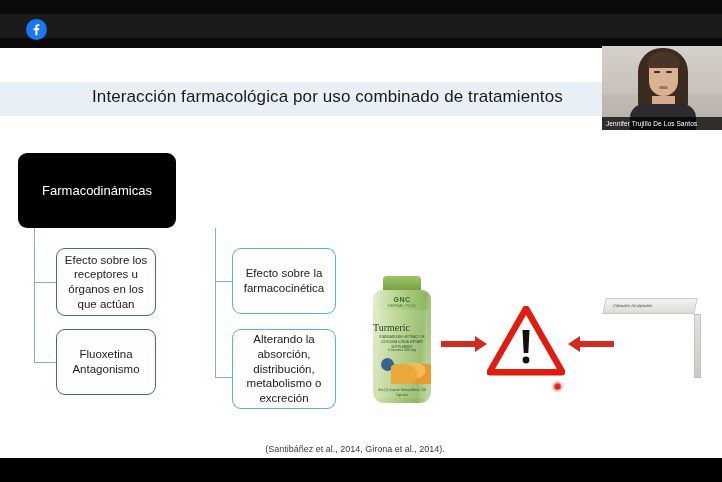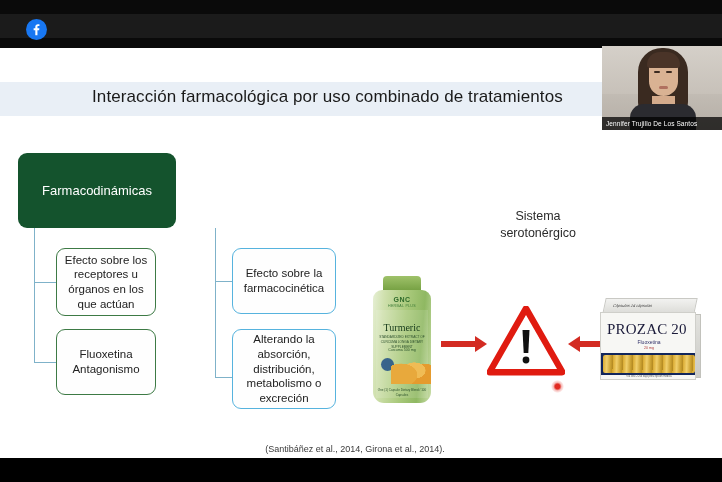--- a/index.html
+++ b/index.html
@@ -87,21 +87,21 @@
     border-radius: 9px;
     display: flex;
     align-items: center;
     justify-content: center;
     color: #ffffff;
     font-size: 13px;
     text-align: center;
     box-sizing: border-box;
     padding: 4px;
   }
-  .node-head.green { background: #14532d; }
+  .node-head.green { background: #000000; }
   .node-head.blue  { background: #3aa5d8; }
 
   .node-sub {
     position: absolute;
     border-radius: 9px;
     background: #fefefe;
     box-sizing: border-box;
     display: flex;
     align-items: center;
     justify-content: center;
@@ -172,21 +172,21 @@
     position: absolute;
     left: 0; top: 14px; width: 58px;
     text-align: center;
     color: #3c7a36;
     font-size: 3.6px;
     letter-spacing: 0.3px;
   }
   .prod-name {
     position: absolute;
     left: 0; top: 32px; width: 58px;
-    text-align: center;
+    text-align: left;
     color: #15391a;
     font-size: 10px;
     font-family: "Liberation Serif", serif;
   }
   .prod-desc {
     position: absolute;
     left: 4px; top: 45px; width: 50px;
     text-align: center;
     color: #2c4f2c;
     font-size: 3.2px;
@@ -489,21 +489,20 @@
       <div class="node-sub blue-b" style="left:232px; top:281px; width:104px; height:80px;">
         <span>Alterando la absorción, distribución, metabolismo o excreción</span>
       </div>
       <div class="node-sub blue-b" style="left:232px; top:200px; width:104px; height:66px;">
         <span>Efecto sobre la farmacocinética</span>
       </div>
     </div>
 
     <div class="ill">
 
-      <div class="sero-label">Sistema serotonérgico</div>
 
       <div class="bottle">
         <div class="bottle-cap"></div>
         <div class="bottle-body">
           <div class="bottle-label"></div>
           <div class="brand">GNC</div>
           <div class="brand-sub">HERBAL PLUS</div>
           <div class="prod-name">Turmeric</div>
           <div class="prod-desc">STANDARDIZED EXTRACT OF CURCUMA LONGA DIETARY SUPPLEMENT</div>
           <div class="prod-dose">Curcuma 500 mg</div>
@@ -530,29 +529,20 @@
       <div class="arrow" style="left:568px; top:293px; width:46px;">
         <div class="arrow-head left" style="left:0;"></div>
         <div class="arrow-shaft" style="left:12px; width:34px;"></div>
       </div>
 
       <div class="pzbox">
         <div class="pz-top">
           <div class="pz-top-text">Cápsulas 14 cápsulas</div>
         </div>
         <div class="pz-side"></div>
-        <div class="pz-face">
-          <div class="pz-title">PROZAC 20</div>
-          <div class="pz-gen">Fluoxetina</div>
-          <div class="pz-dose">20 mg</div>
-          <div class="pz-strip">
-            <div class="pz-caps"></div>
-          </div>
-          <div class="pz-foot">Vía oral - Uso bajo prescripción médica</div>
-        </div>
       </div>
 
       <div class="cursor-dot"></div>
 
       <div class="watermark">ZOOM</div>
 
       <div class="citation">(Santibáñez et al., 2014, Girona et al., 2014).</div>
     </div>
   </div>
 

